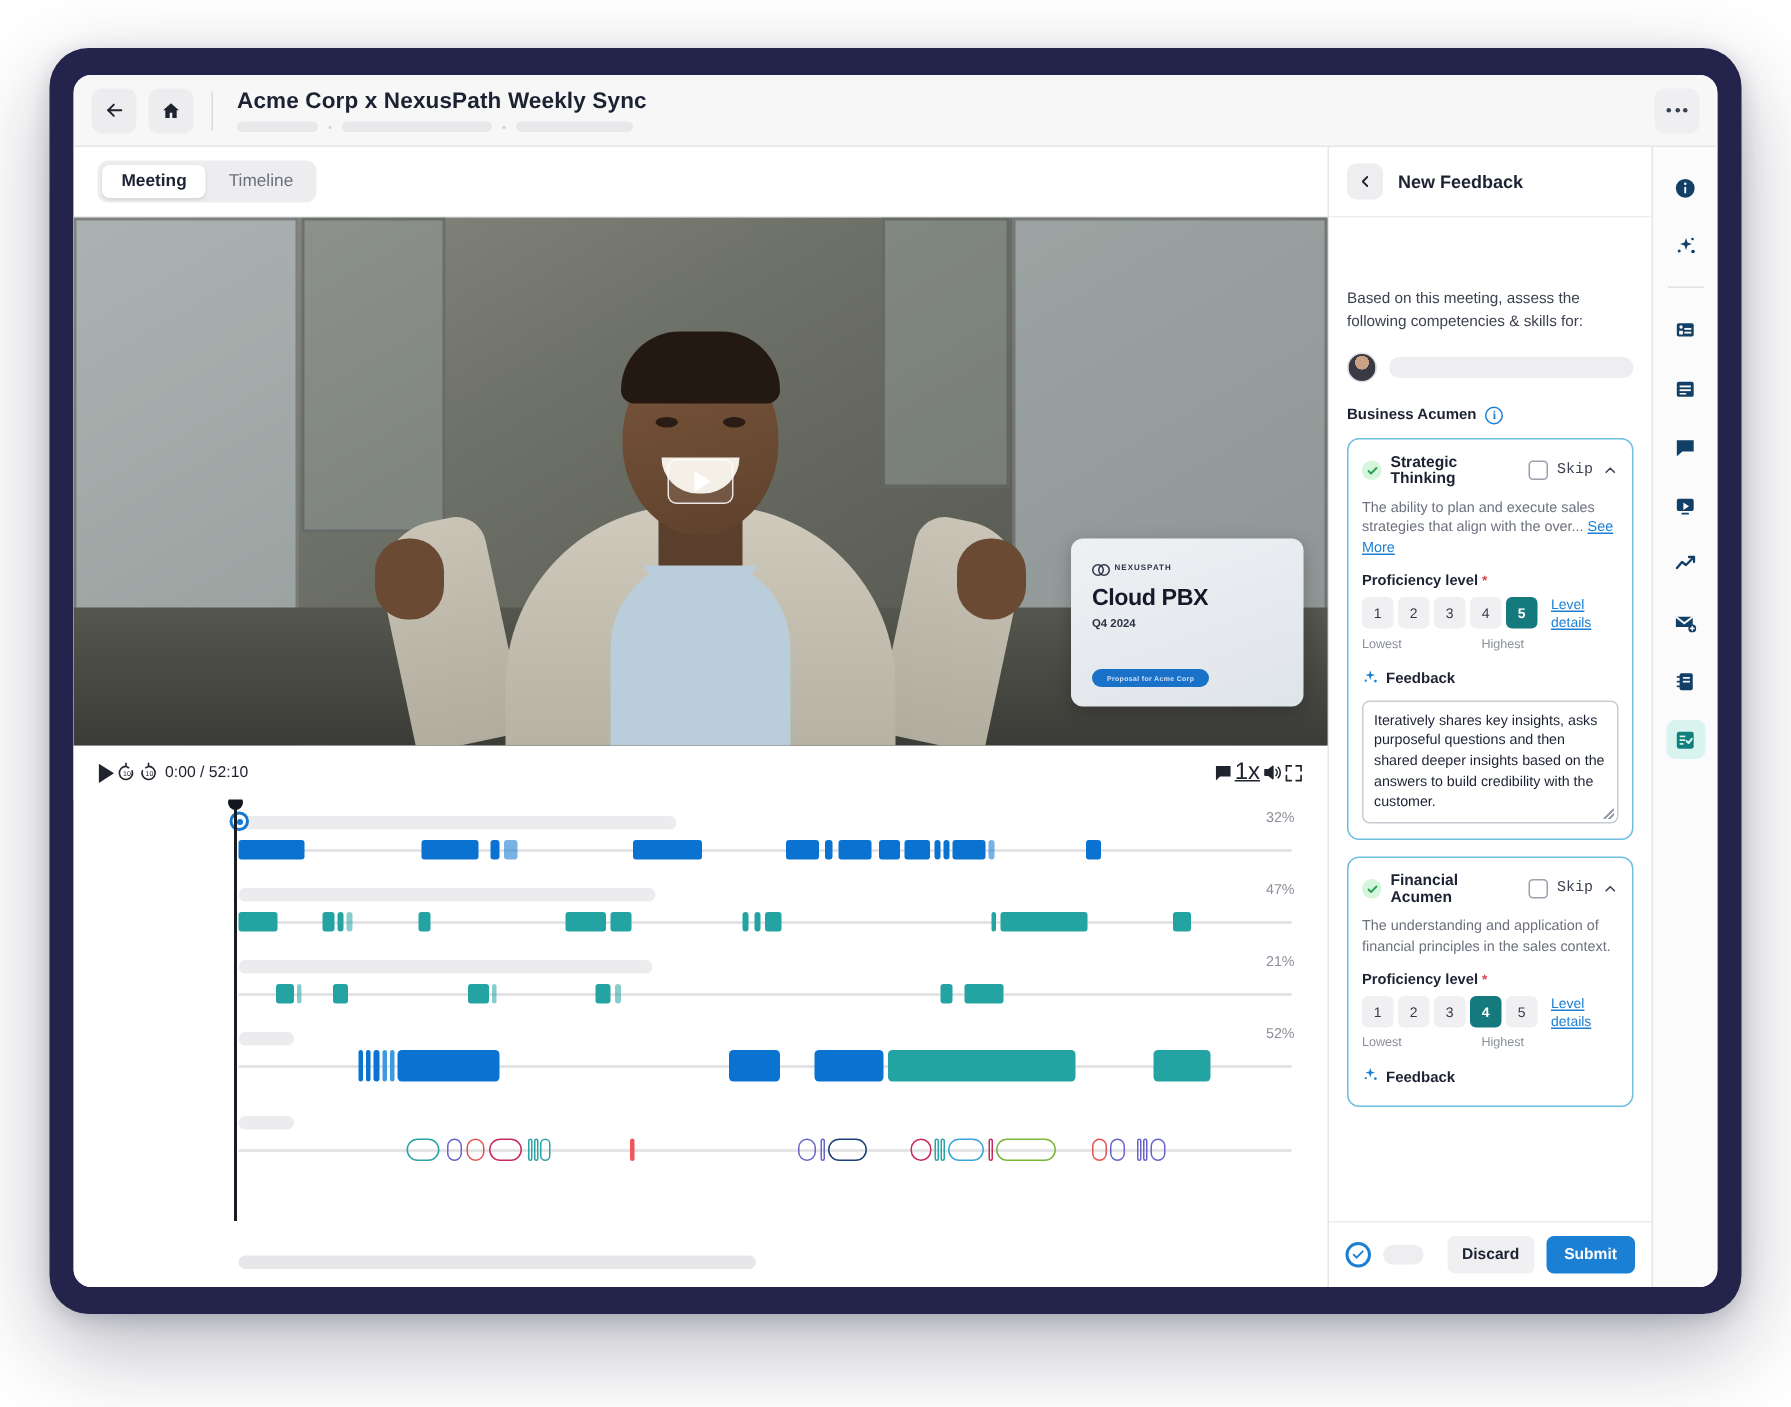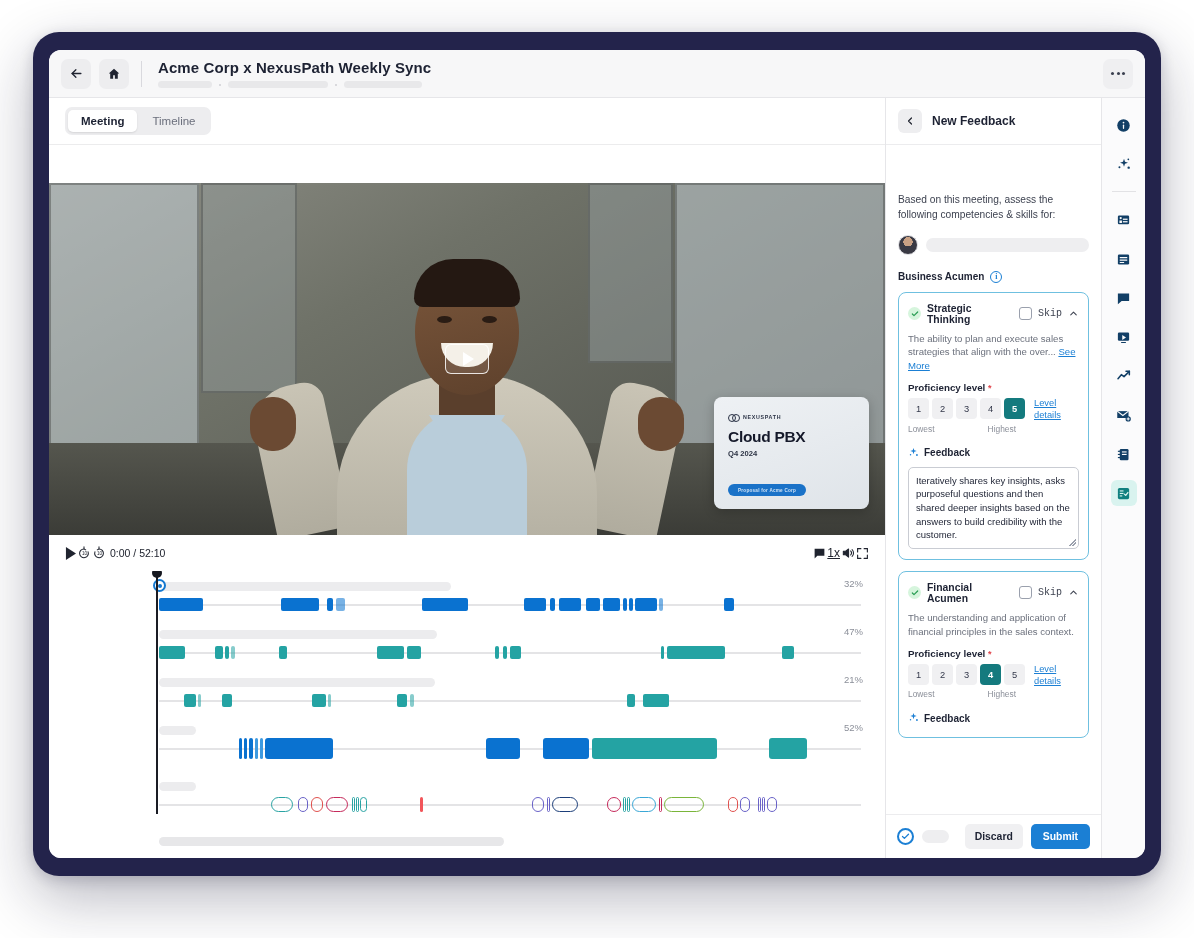--- a/index.html
+++ b/index.html
@@ -83,21 +83,20 @@
   .tab {
     font-size: 11.5px; padding: 5px 13px; border-radius: 5px;
     color: #6b6f7c; cursor: pointer; font-weight: 500; white-space: nowrap;
   }
   .tab.active { background: #ffffff; color: #1d2233; font-weight: 700; box-shadow: 0 1px 2px rgba(0,0,0,.10); }
 
   
   #video-stage {
     position: relative; height: 352px; flex: 0 0 352px; overflow: hidden;
     background: linear-gradient(150deg,#8d8e86 0%,#6f7268 35%,#4a4c46 100%);
-    margin-top: 38px;
   }
   #video-scene { position: absolute; inset: 0; }
   .vwin {
     position: absolute; background: rgba(196,208,214,.55);
     border: 2px solid rgba(70,74,70,.45);
   }
   #vwin-l { left: 0; top: 0; width: 150px; height: 352px; }
   #vwin-l2 { left: 152px; top: 0; width: 96px; height: 210px; background: rgba(150,160,160,.45);}
   #vwin-r { right: 0; top: 0; width: 210px; height: 352px; }
   #vwin-r2 { right: 212px; top: 0; width: 85px; height: 180px; background: rgba(160,170,172,.40);}
@@ -191,21 +190,21 @@
 
   
   #player-bar {
     flex: 0 0 36px; height: 36px;
     display: flex; align-items: center; padding: 0 16px; gap: 1px;
     background: #fff;
   }
   .pc { color: #20242f; cursor: pointer; display:flex; align-items:center; }
   #time-readout { font-size: 10.5px; color: #20242f; margin-left: 3px; white-space: nowrap; }
   #pc-spacer { flex: 1 1 auto; }
-  #speed-badge { font-size: 12px; color: #20242f; cursor: pointer; text-decoration: underline; }
+  #speed-badge { font-size: 16px; color: #20242f; cursor: pointer; text-decoration: underline; }
 
   
   #timeline-wrap { flex: 1 1 auto; position: relative; overflow: hidden; padding-top: 2px; }
   #timeline-inner { position: relative; padding: 0 0 0 0; height: 100%; }
   #playhead {
     position: absolute; left: 107px; top: 0; bottom: 44px; width: 1.6px;
     background: #1a1c24; z-index: 6;
   }
   #playhead-knob {
     position: absolute; left: -4.2px; top: -5px;

